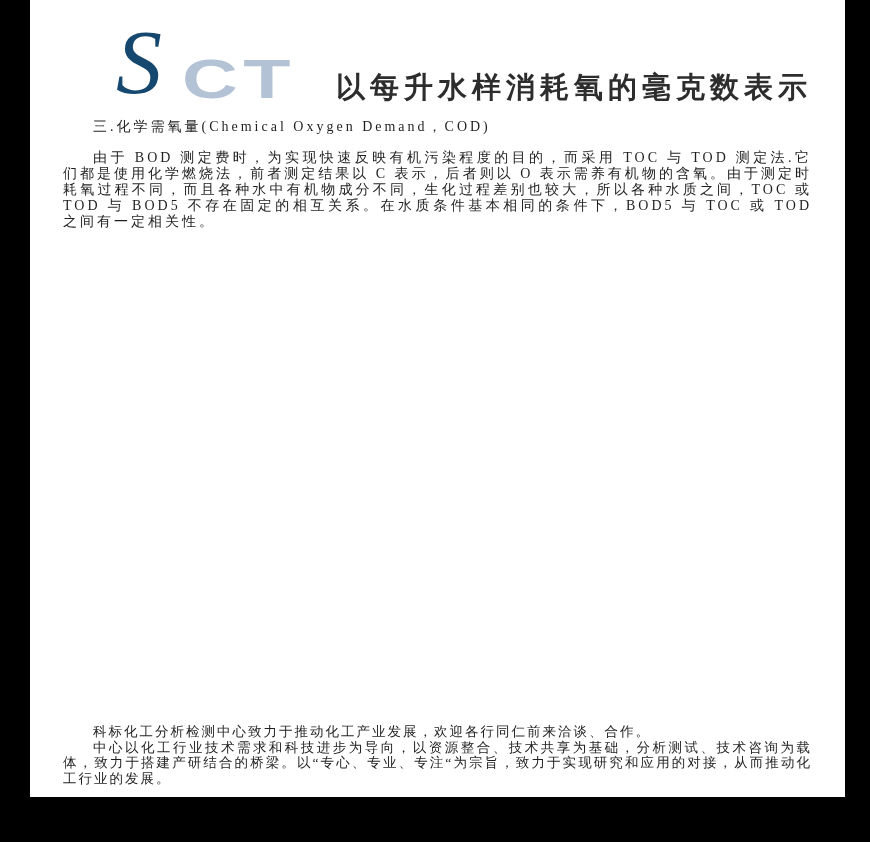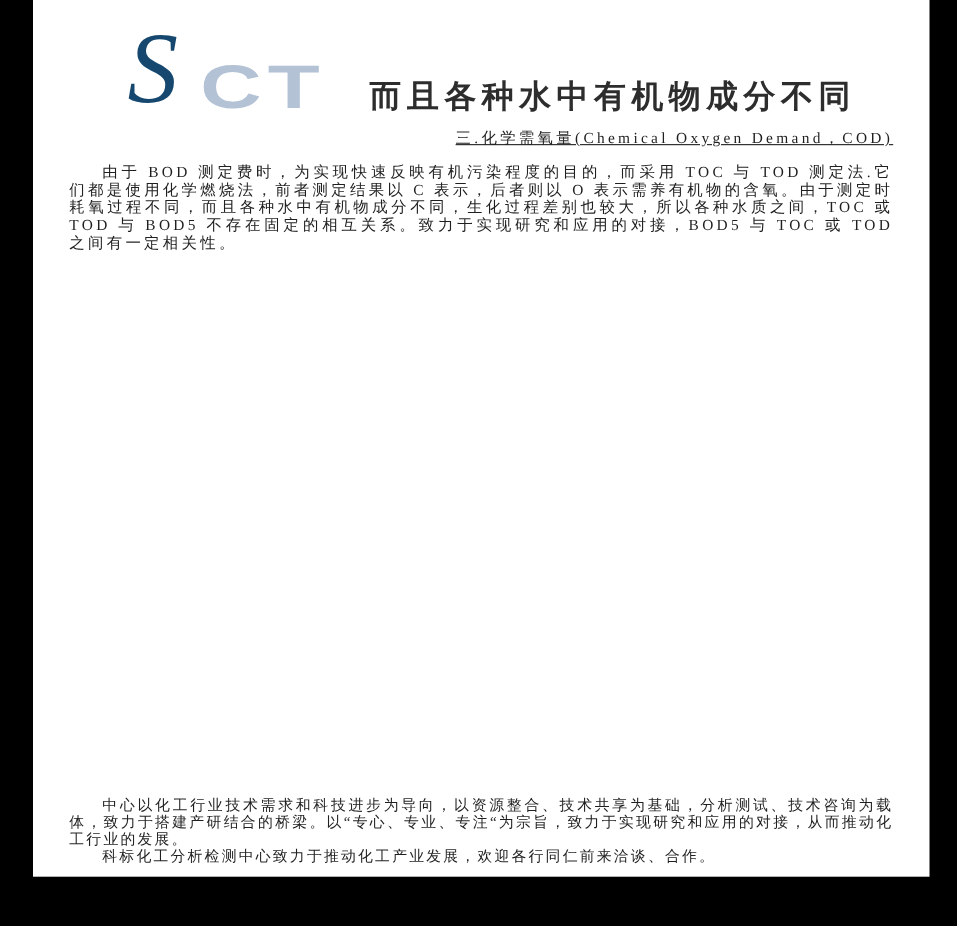--- a/index.html
+++ b/index.html
@@ -73,22 +73,21 @@
   .doc-main p {
     margin: 15px 0 0 0;
     font-size: 14px;
     line-height: 16px;
     letter-spacing: 3px;
     text-align: justify;
     text-indent: 30px;
     color: #1f1f1f;
   }
   .doc-main p.section-heading {
-    text-align: right;
-    text-decoration: underline;
+    text-align: left;
   }
   
   .doc-footer {
     position: absolute;
     left: 33px;
     right: 33px;
     top: 724px;
   }
   .doc-footer p {
     margin: 0;
@@ -104,27 +103,27 @@
 <body>
 
 <div class="frame">
   <div class="page">
 
     <div class="header">
       <div>
         <span class="logo-s">S</span>
         <span class="logo-ct">CT</span>
       </div>
-      <div class="company-name">而且各种水中有机物成分不同</div>
+      <div class="company-name">以每升水样消耗氧的毫克数表示</div>
     </div>
 
     <div class="doc-main">
       <p class="section-heading">三.化学需氧量(Chemical Oxygen Demand，COD)</p>
-      <p>由于 BOD 测定费时，为实现快速反映有机污染程度的目的，而采用 TOC 与 TOD 测定法.它们都是使用化学燃烧法，前者测定结果以 C 表示，后者则以 O 表示需养有机物的含氧。由于测定时耗氧过程不同，而且各种水中有机物成分不同，生化过程差别也较大，所以各种水质之间，TOC 或 TOD 与 BOD5 不存在固定的相互关系。致力于实现研究和应用的对接，BOD5 与 TOC 或 TOD 之间有一定相关性。</p>
+      <p>由于 BOD 测定费时，为实现快速反映有机污染程度的目的，而采用 TOC 与 TOD 测定法.它们都是使用化学燃烧法，前者测定结果以 C 表示，后者则以 O 表示需养有机物的含氧。由于测定时耗氧过程不同，而且各种水中有机物成分不同，生化过程差别也较大，所以各种水质之间，TOC 或 TOD 与 BOD5 不存在固定的相互关系。在水质条件基本相同的条件下，BOD5 与 TOC 或 TOD 之间有一定相关性。</p>
     </div>
 
     <div class="doc-footer">
+      <p>科标化工分析检测中心致力于推动化工产业发展，欢迎各行同仁前来洽谈、合作。</p>
       <p>中心以化工行业技术需求和科技进步为导向，以资源整合、技术共享为基础，分析测试、技术咨询为载体，致力于搭建产研结合的桥梁。以“专心、专业、专注“为宗旨，致力于实现研究和应用的对接，从而推动化工行业的发展。</p>
-      <p>科标化工分析检测中心致力于推动化工产业发展，欢迎各行同仁前来洽谈、合作。</p>
     </div>
 
   </div>
 </div>
 
 </body></html>

